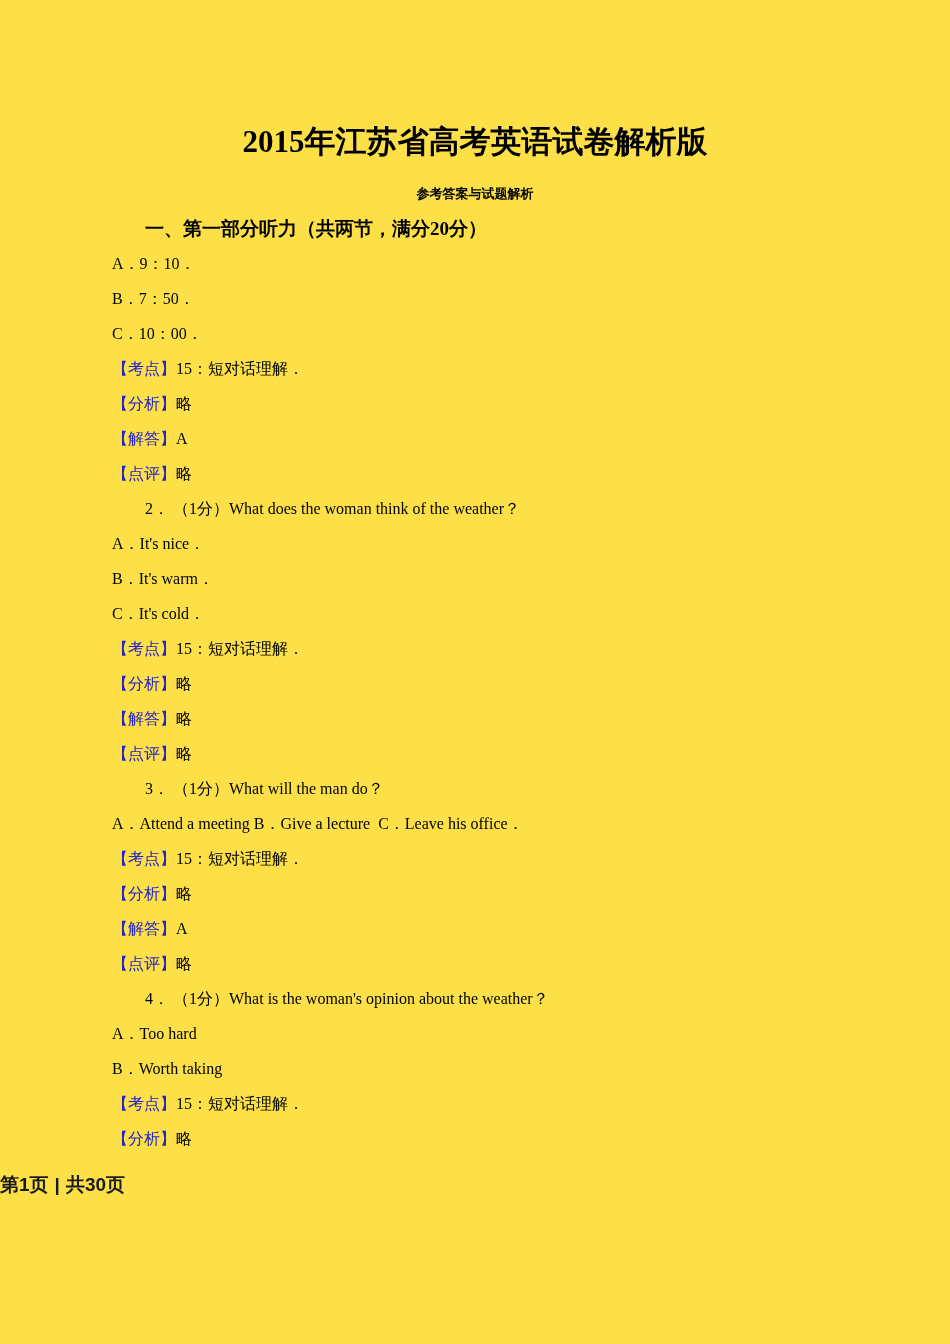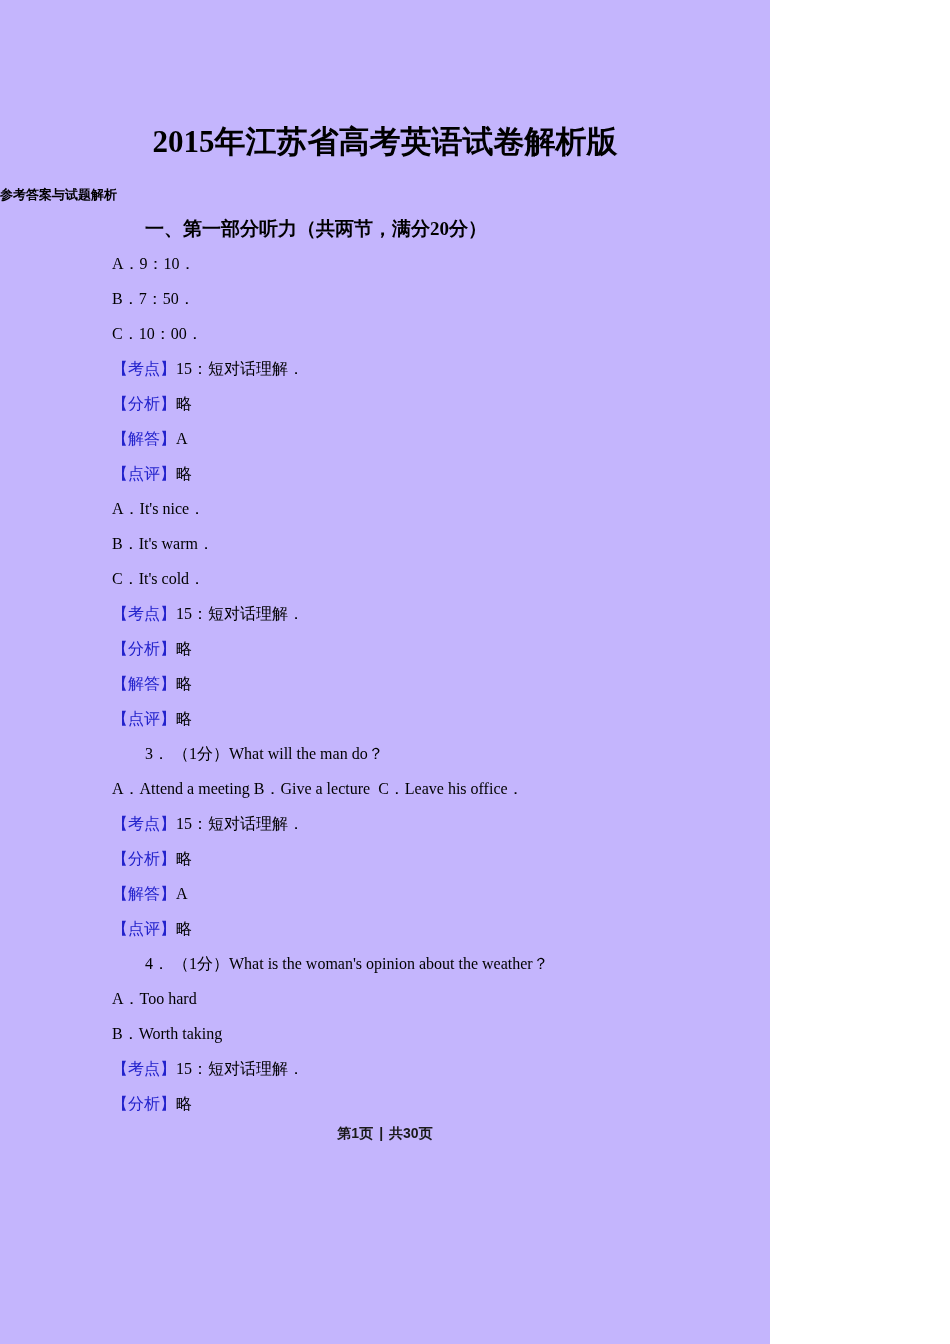--- a/index.html
+++ b/index.html
@@ -2,65 +2,65 @@
 <html style="--annotation-blue: #2222cc;"><head>
 <meta charset="utf-8">
 <style>
   html, body {
     margin: 0;
     padding: 0;
     background: #ffffff;
   }
   .page {
     position: relative;
-    width: 770px;
+    width: 950px;
     height: 1344px;
-    background: #c4b5fd;
+    background: #fde047;
     color: #000000;
     font-family: "Liberation Serif", "DejaVu Serif", serif;
     overflow: hidden;
   }
   .title {
     margin: 0;
     padding-top: 123px;
     font-size: 31px;
     line-height: 38px;
     font-weight: bold;
     text-align: center;
     font-family: "Liberation Serif", "DejaVu Serif", serif;
   }
   .subtitle {
     margin-top: 25px;
     font-size: 13px;
     line-height: 18px;
     font-weight: bold;
-    font-family: Liberation Serif, serif;
+    text-align: center;
+    font-family: Liberation Mono, monospace;
   }
   .section-heading {
     margin: 8px 0 0 145px;
     font-size: 19px;
     line-height: 34px;
     font-weight: bold;
   }
   .content {
     margin-top: 0;
   }
   .line {
     line-height: 35px;
     font-size: 16px;
     white-space: pre-wrap;
   }
   .stem { margin-left: 145px; }
   .opt, .ann { margin-left: 112px; }
   .qnum { margin-right: 4px; }
   .blue { color: var(--annotation-blue, #2222cc); }
   .footer {
-    margin-top: 2px;
-    text-align: center;
-    font-size: 14px;
+    margin-top: 19px;
+    font-size: 19px;
     line-height: 20px;
     font-weight: 600;
     color: #1a1a1a;
     font-family: "Liberation Sans", "DejaVu Sans", sans-serif;
   }
   .footer .sep { margin: 0 6px; }
 </style>
 </head>
 <body>
 
@@ -78,20 +78,21 @@
       <div class="line opt">A．9：10．</div>
       <div class="line opt">B．7：50．</div>
       <div class="line opt">C．10：00．</div>
       <div class="line ann"><span class="blue">【考点】</span><span>15：短对话理解．</span></div>
       <div class="line ann"><span class="blue">【分析】</span><span>略</span></div>
       <div class="line ann"><span class="blue">【解答】</span><span>A</span></div>
       <div class="line ann"><span class="blue">【点评】</span><span>略</span></div>
     </section>
 
     <section>
+      <div class="line stem"><span class="qnum">2．</span><span>（1分）What does the woman think of the weather？</span></div>
       <div class="line opt">A．It's nice．</div>
       <div class="line opt">B．It's warm．</div>
       <div class="line opt">C．It's cold．</div>
       <div class="line ann"><span class="blue">【考点】</span><span>15：短对话理解．</span></div>
       <div class="line ann"><span class="blue">【分析】</span><span>略</span></div>
       <div class="line ann"><span class="blue">【解答】</span><span>略</span></div>
       <div class="line ann"><span class="blue">【点评】</span><span>略</span></div>
     </section>
 
     <section>

